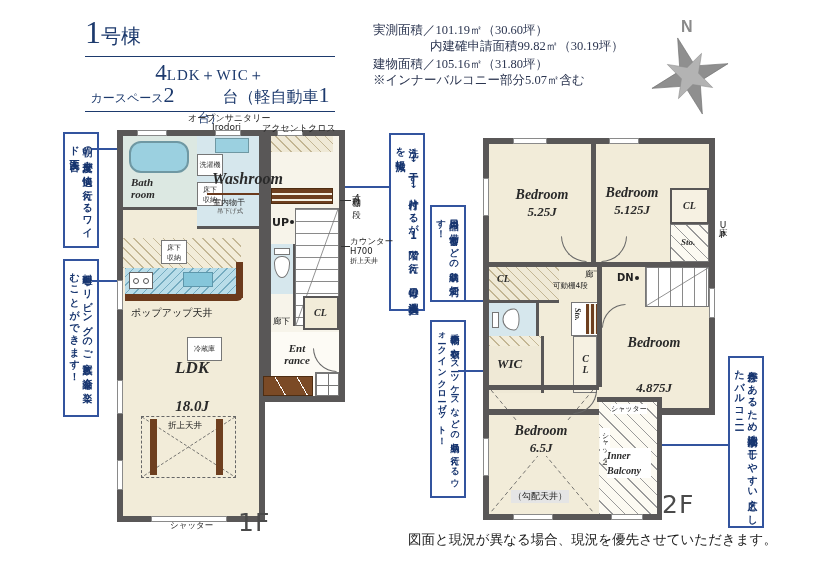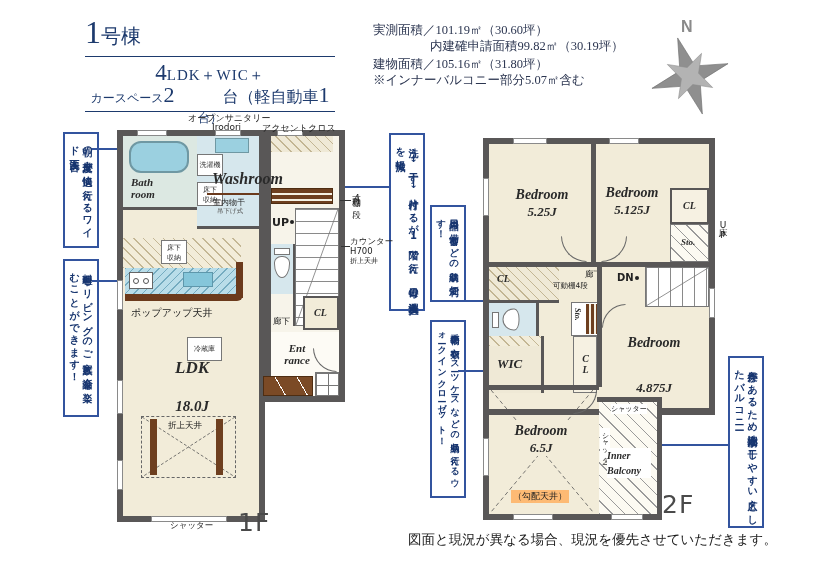--- a/index.html
+++ b/index.html
@@ -250,21 +250,21 @@
     <div class="wall" style="left:6px;top:247px;width:110px;height:5px;"></div>
     <div class="wall" style="left:114px;top:259px;width:62px;height:5px;"></div>
     <svg width="102" height="122" style="position:absolute;left:8px;top:252px;">
       <line x1="0" y1="0" x2="102" y2="122" stroke="#555" stroke-width="0.8" stroke-dasharray="4,3"></line>
       <line x1="102" y1="0" x2="0" y2="122" stroke="#555" stroke-width="0.8" stroke-dasharray="4,3"></line>
     </svg>
     <div class="lbl roomname" style="left:12px;top:284px;width:92px;text-align:center;font-size:14px;line-height:17px;background:transparent;">
       <div style="background:#f2ecd9;">Bedroom</div>
       <div style="font-size:13px;background:#f2ecd9;">6.5J</div>
     </div>
-    <div class="lbl" style="left:28px;top:352px;font-size:9px;background:#fdba74;padding:0 2px;">（勾配天井）</div>
+    <div class="lbl" style="left:28px;top:352px;font-size:9px;background:#e5e5e5;padding:0 2px;">（勾配天井）</div>
     <div class="abs hatch-wide" style="left:116px;top:264px;width:58px;height:112px;">
       <div class="lbl" style="left:12px;top:2px;font-size:7px;background:#fff;">シャッター</div>
       <div class="lbl vtext" style="left:1px;top:26px;font-size:7px;background:#fff;">シャッター</div>
       <div class="lbl roomname" style="left:8px;top:46px;width:44px;text-align:left;font-size:10px;line-height:15px;">
         <div style="background:#fff;">Inner</div>
         <div style="background:#fff;">Balcony</div>
       </div>
     </div>
     <div class="wall" style="left:174px;top:259px;width:5px;height:123px;"></div>
     <div class="wall" style="left:179px;top:270px;width:53px;height:5px;"></div>

